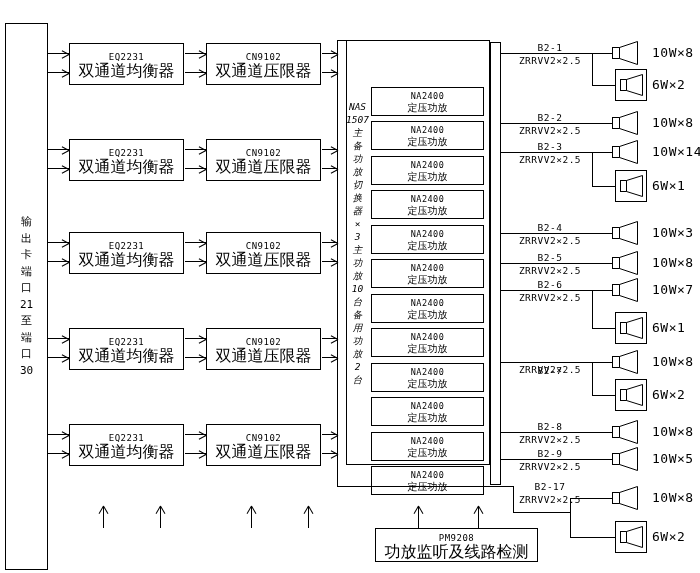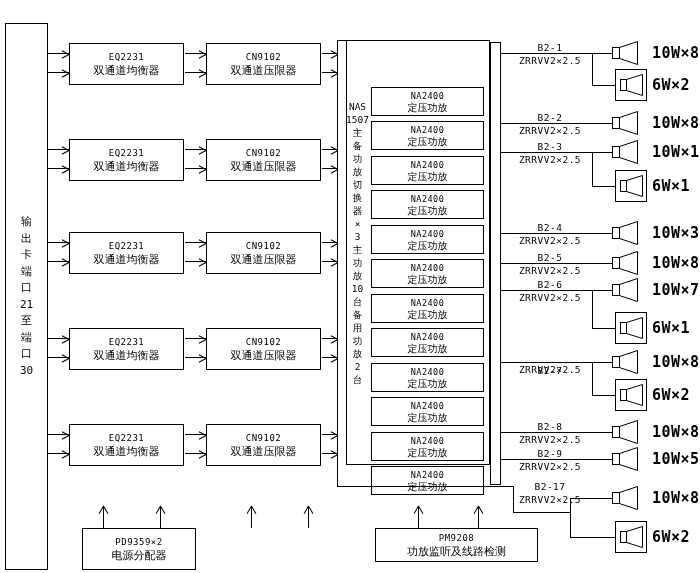--- a/index.html
+++ b/index.html
@@ -2,21 +2,21 @@
 <html><head>
 <meta charset="utf-8">
 <style>
   * { margin:0; padding:0; box-sizing:border-box; }
   body { background:#fff; font-family:"DejaVu Sans Mono","Liberation Sans",sans-serif; }
   .canvas { position:relative; width:700px; height:573px; background:#fff; overflow:hidden; color:#000; }
   .title { position:absolute; left:173px; top:5px; font-size:12.5px; letter-spacing:0.5px; white-space:nowrap; }
   .box { position:absolute; border:1px solid #000; background:#fff;
          display:flex; flex-direction:column; align-items:center; justify-content:center; text-align:center; }
   .model { font-size:9px; line-height:14px; letter-spacing:0.5px; }
-  .cname { font-size:11px; line-height:14px; }
+  .cname { font-size:16px; line-height:14px; }
   .amp .model { font-size:8.5px; line-height:12px; }
   .amp .cname { font-size:10px; line-height:12px; }
   .eqbox { left:69px; width:115px; height:42px; }
   .cnbox { left:206px; width:115px; height:42px; }
   .ampbox { left:371px; width:113px; height:29px;margin-top:44px; }
   .hline { position:absolute; height:0; border-top:1px solid #000; }
   .vline { position:absolute; width:0; border-left:1px solid #000; }
   .arrow-r { position:absolute; height:0; border-top:1px solid #000; }
   .arrow-r::before, .arrow-r::after { content:""; position:absolute; right:0; top:-0.5px; width:8px; height:0;
          border-top:1px solid #000; transform-origin:right center; }
@@ -24,23 +24,23 @@
   .arrow-r::after  { transform:rotate(-28deg); }
   .arrow-u { position:absolute; width:0; border-left:1px solid #000; }
   .arrow-u::before, .arrow-u::after { content:""; position:absolute; top:0; left:-1px; height:9px; width:0;
          border-left:1px solid #000; transform-origin:top center; }
   .arrow-u::before { transform:rotate(30deg); }
   .arrow-u::after  { transform:rotate(-30deg); }
   .vtext { position:absolute; display:flex; flex-direction:column; align-items:center; justify-content:center; }
   .outcard { left:5px; top:23px; width:43px; height:547px; }
   .outcard span { font-size:11px; line-height:16.5px; }
   .switchcol { left:344px; top:100px; width:27px; }
-  .switchcol span { font-size:9.5px; line-height:13px; }
+  .switchcol span { font-size:9.5px; line-height:13px;font-style:italic; }
   .clabel { position:absolute; font-size:9.5px; line-height:11px; text-align:center; letter-spacing:0.5px; white-space:nowrap; }
-  .watt { position:absolute; font-size:15px; line-height:12px; text-align:right; white-space:nowrap; letter-spacing:0.5px;font-weight:bold; }
+  .watt { position:absolute; font-size:13px; line-height:12px; text-align:right; white-space:nowrap; letter-spacing:0.5px; }
   .spk { position:absolute; }
 </style>
 </head>
 <body>
 
 <div class="canvas">
 
 
   <div class="box vtext outcard">
     <span>输</span>
@@ -335,24 +335,20 @@
       <polygon points="7.5,6.5 25.5,0.5 25.5,23.5 7.5,17.5" fill="#fff" stroke="#000"></polygon>
     </svg>
   <div class="watt" style="left:652px;top:492px">10W×8</div>
   <svg class="spk" style="left:615px;top:521px" width="32" height="32">
       <rect x="0.5" y="0.5" width="31" height="31" fill="#fff" stroke="#000"></rect>
       <rect x="5.5" y="10.5" width="6" height="11" fill="#fff" stroke="#000"></rect>
       <polygon points="11.5,10.5 27.5,5.5 27.5,26.5 11.5,21.5" fill="#fff" stroke="#000"></polygon>
     </svg>
   <div class="watt" style="left:652px;top:531px">6W×2</div>
 
-  <div class="box" style="left:82px;top:528px;width:114px;height:42px">
-    <span class="model">PD9359×2</span>
-    <span class="cname">电源分配器</span>
-  </div>
   <div class="arrow-u" style="left:103px;top:506px;height:22px"></div>
   <div class="arrow-u" style="left:160px;top:506px;height:22px"></div>
 
   <div class="arrow-u" style="left:251px;top:506px;height:22px"></div>
   <div class="arrow-u" style="left:308px;top:506px;height:22px"></div>
 
   <div class="box" style="left:375px;top:528px;width:163px;height:34px">
     <span class="model">PM9208</span>
     <span class="cname">功放监听及线路检测</span>
   </div>

